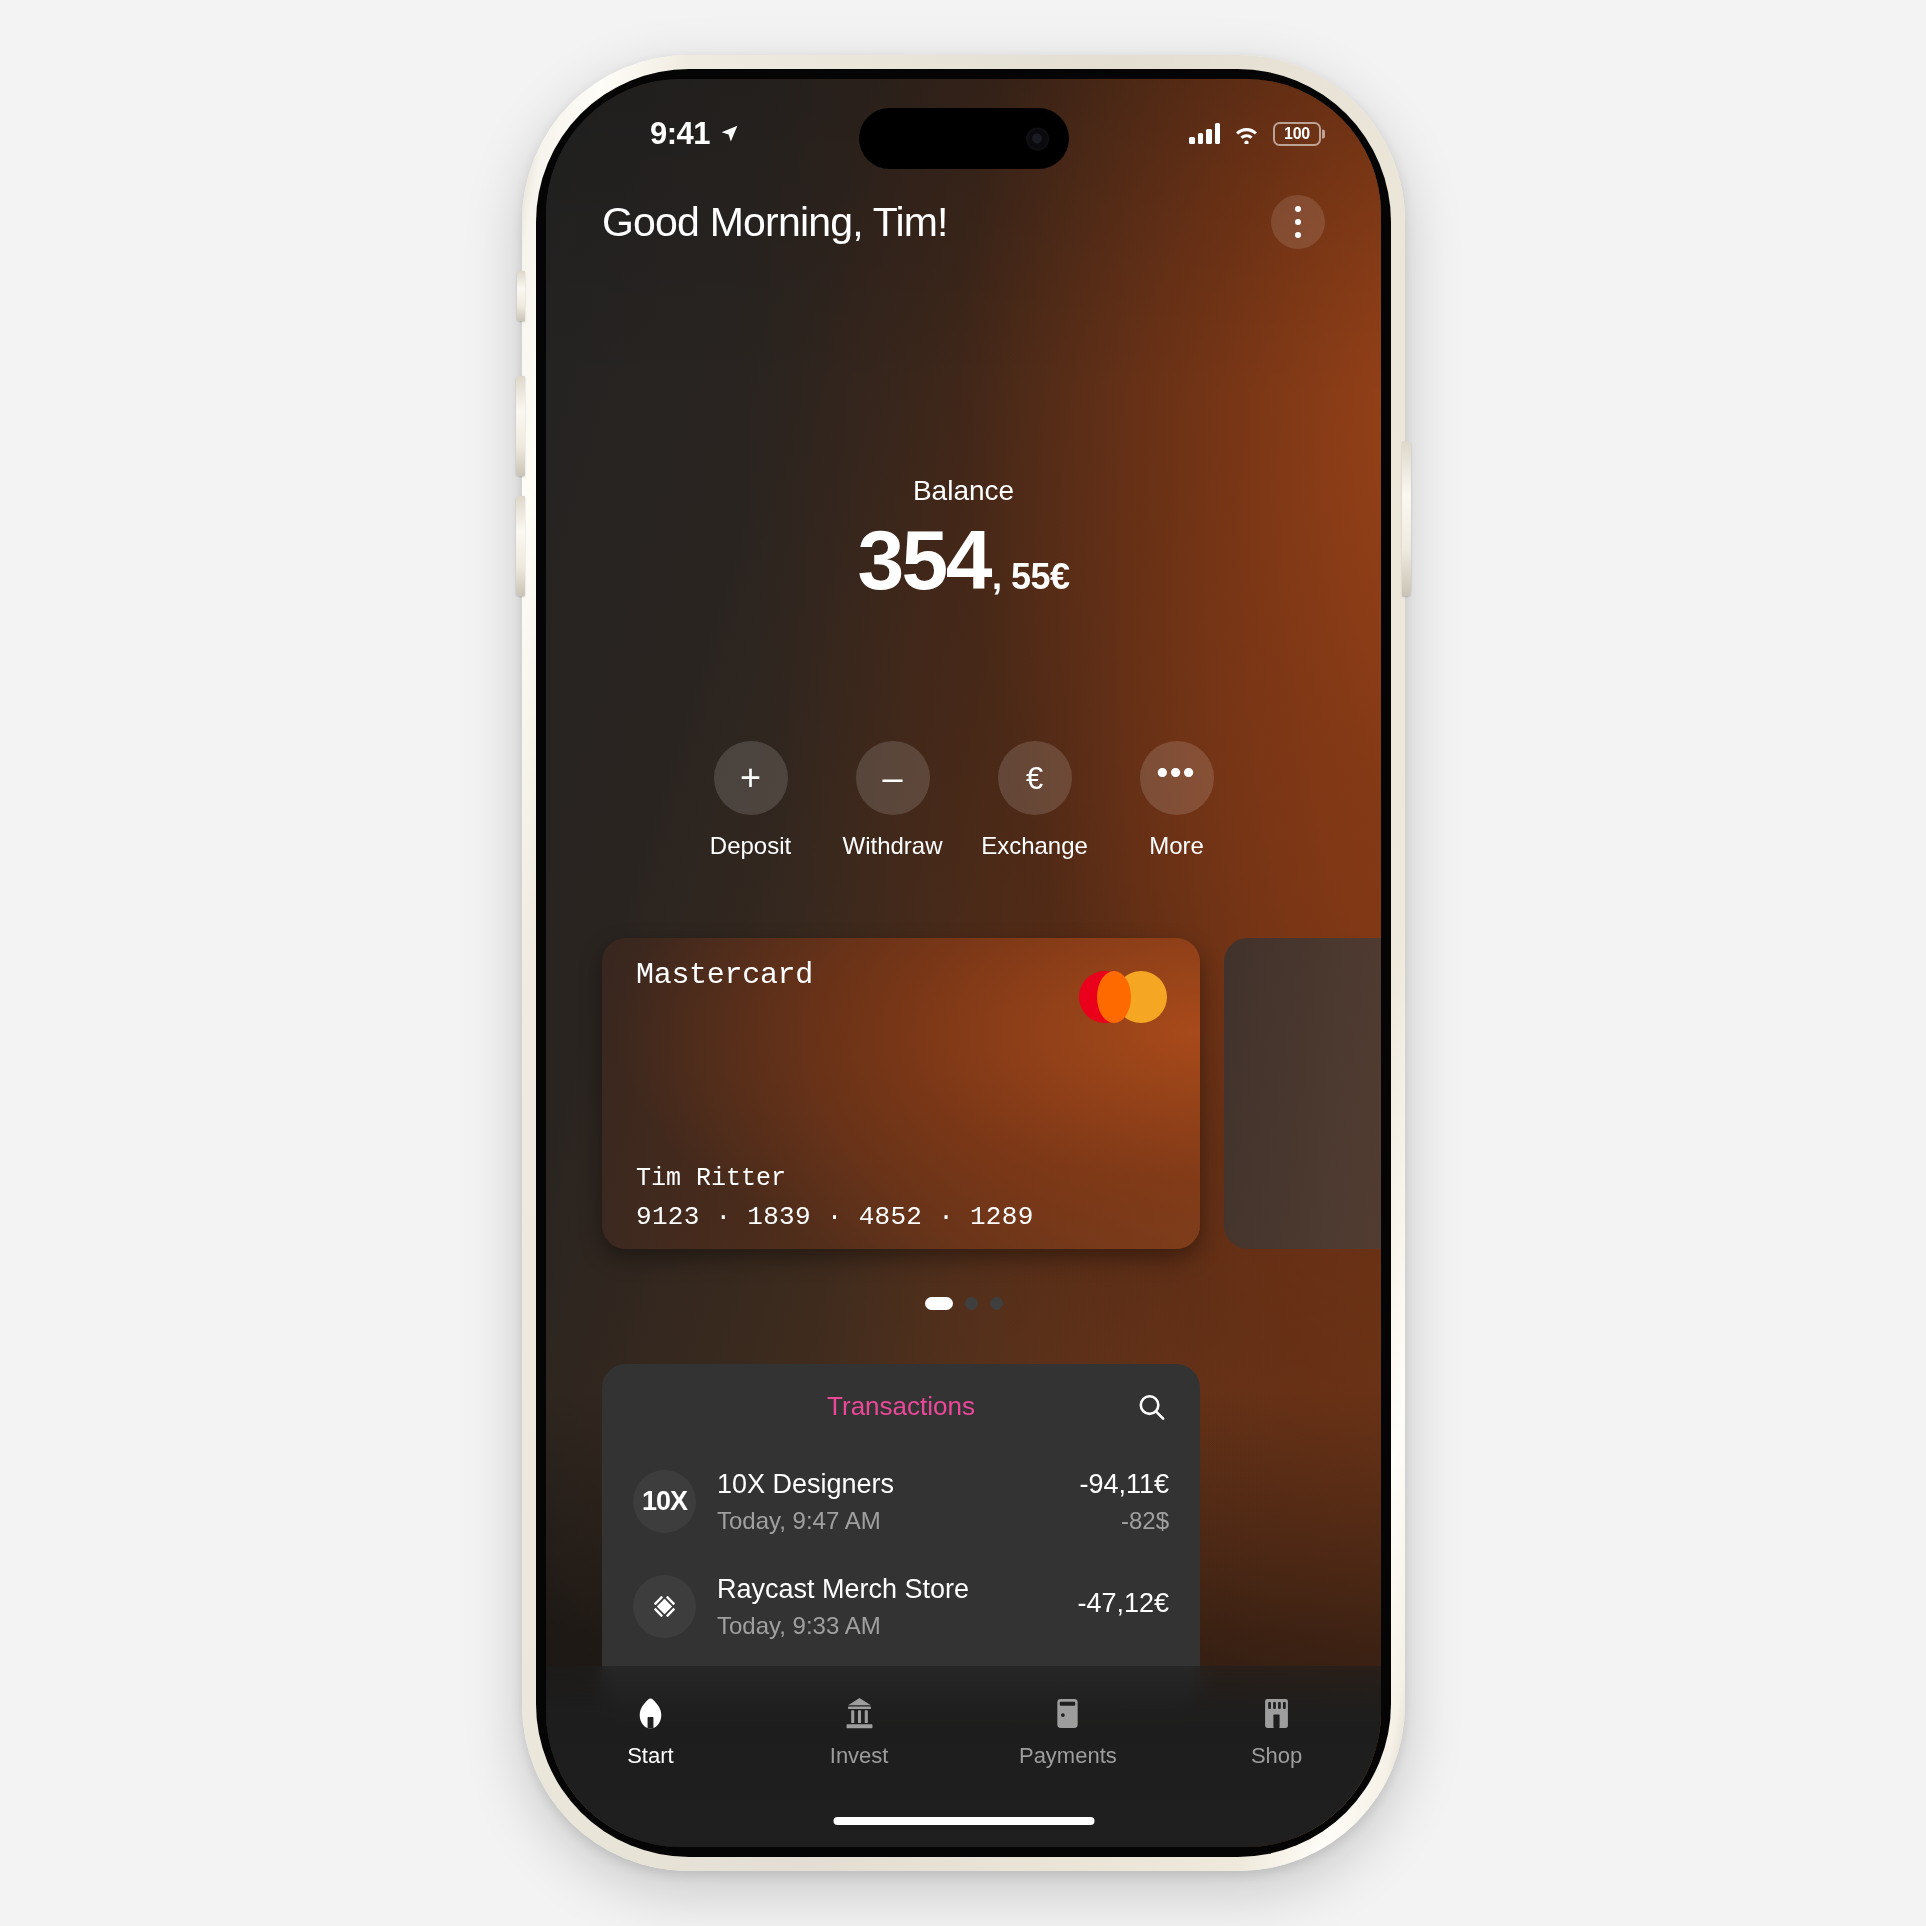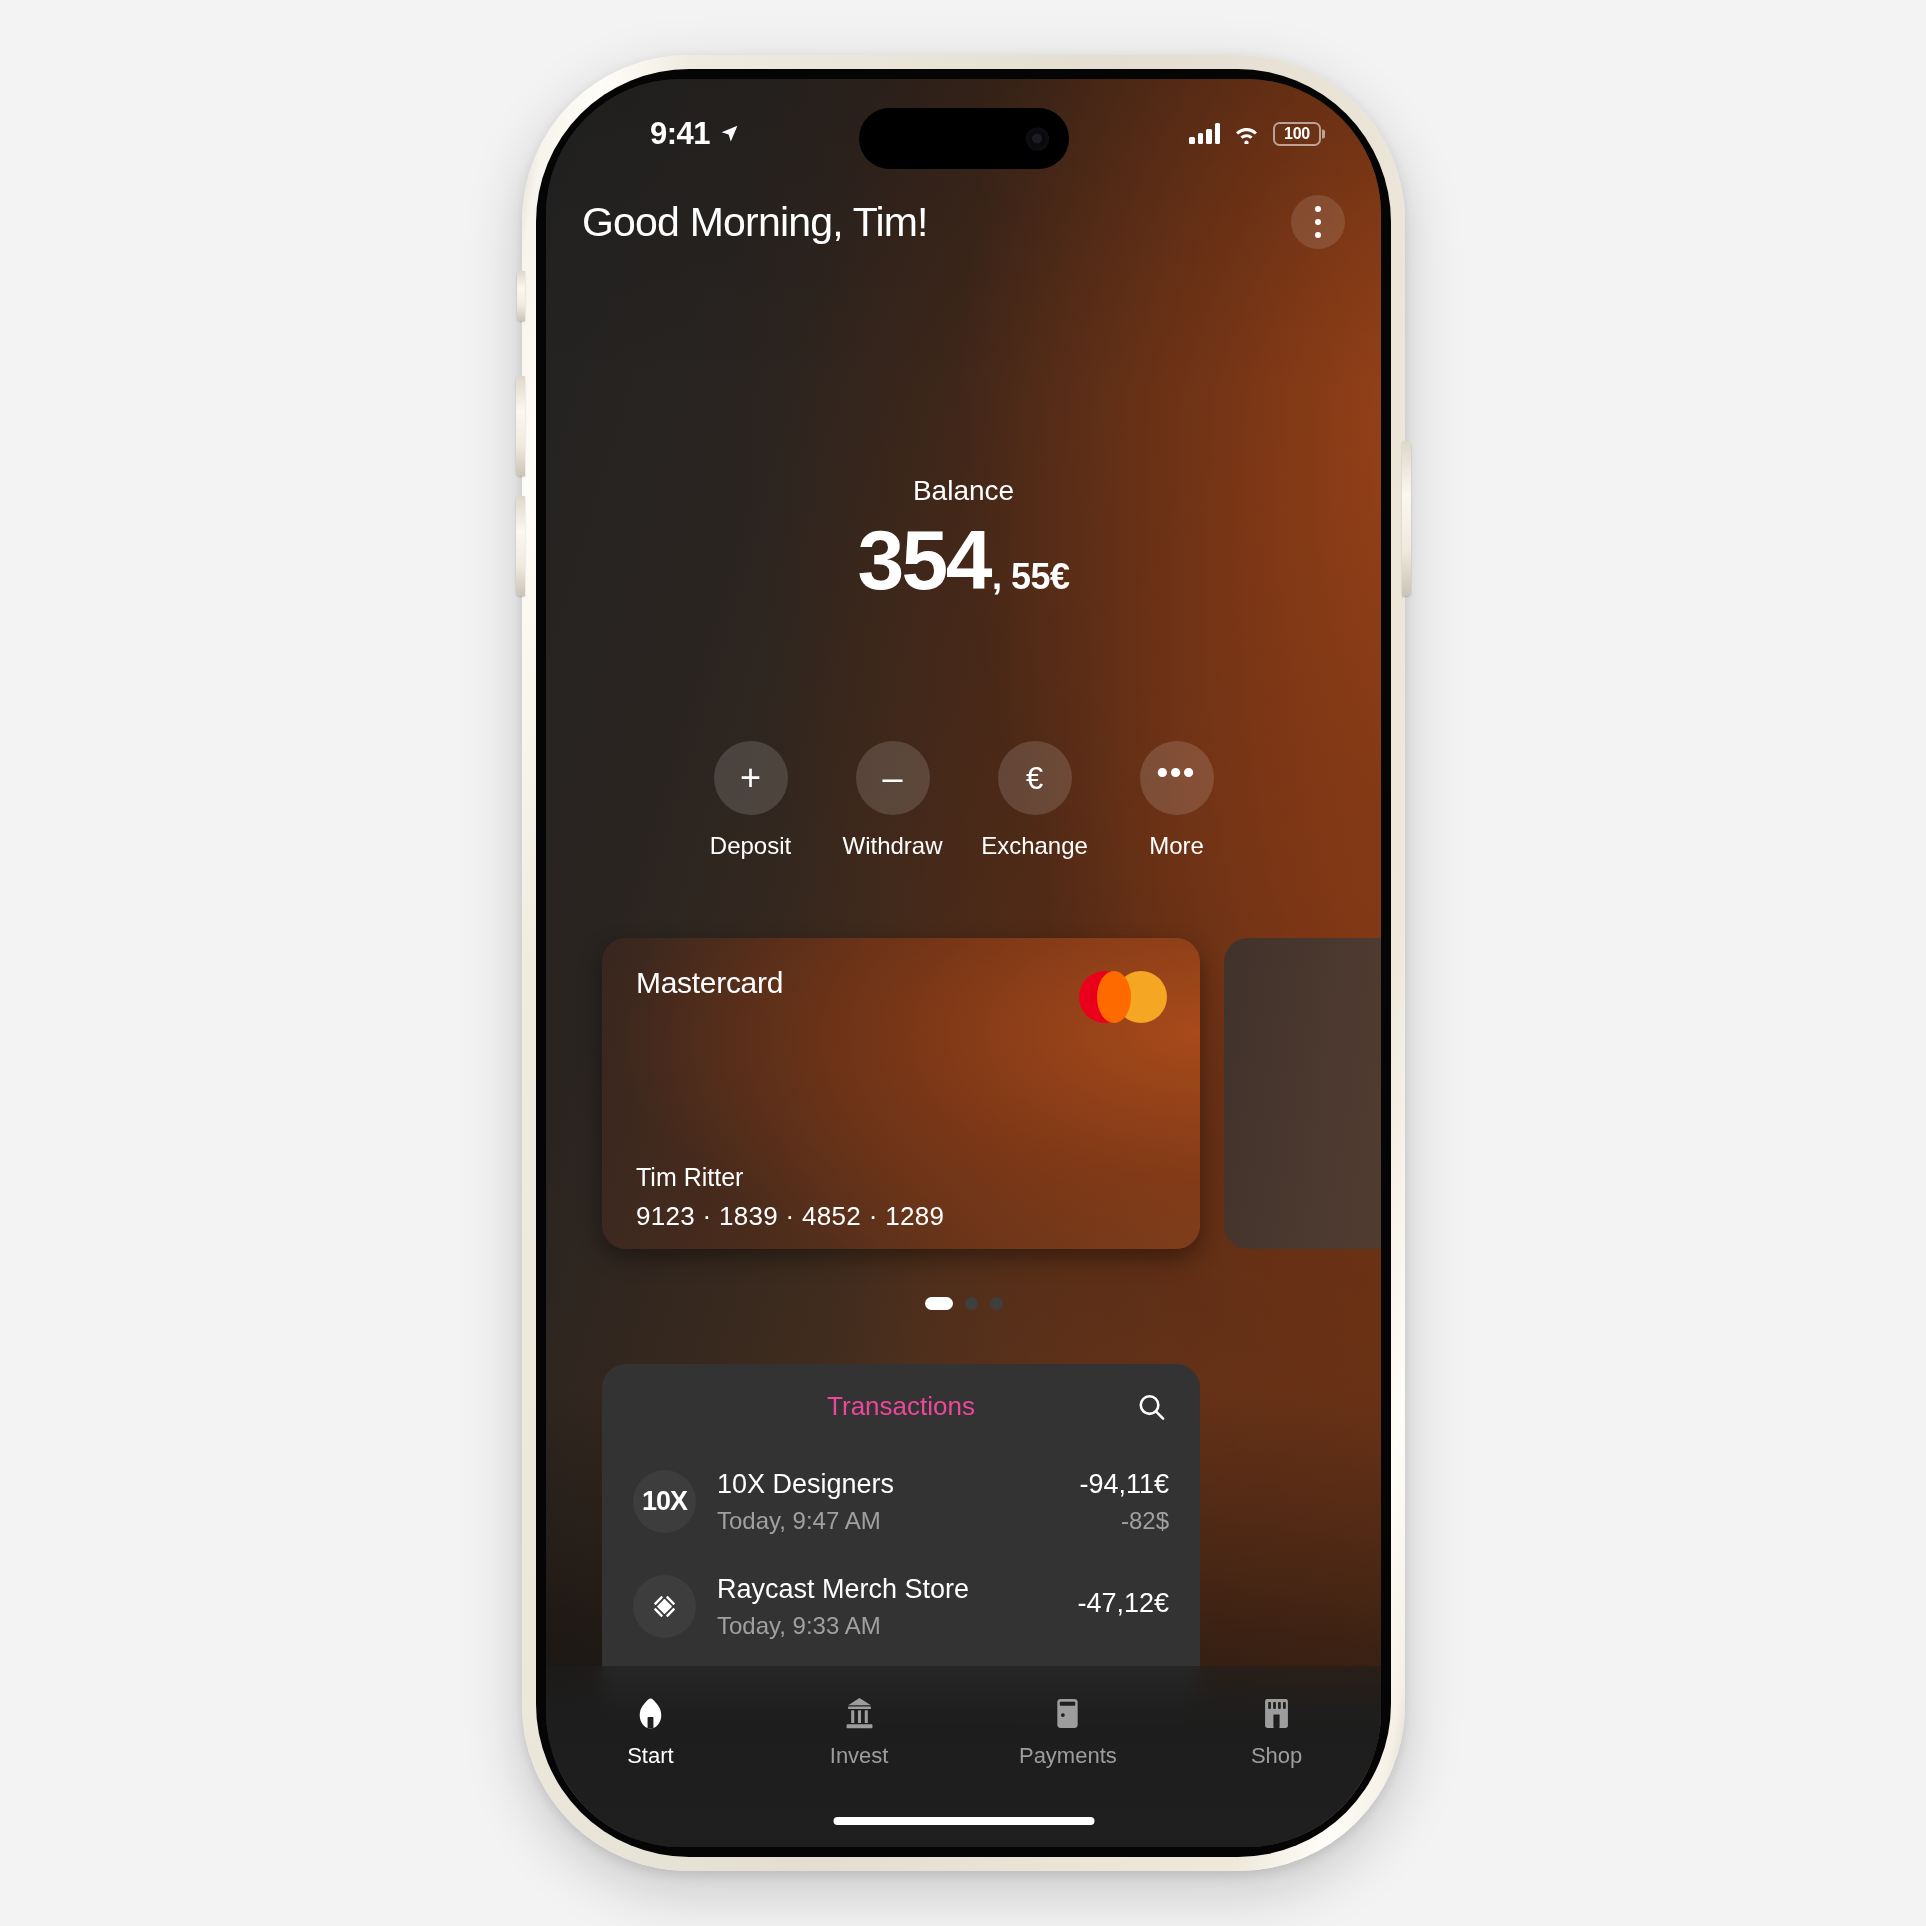--- a/index.html
+++ b/index.html
@@ -116,21 +116,21 @@
   .battery::after{
     content:""; position:absolute; right:-6px; top:50%; transform:translateY(-50%);
     width:3.5px; height:9px; border-radius:0 2px 2px 0;
     background:rgba(255,255,255,.55);
   }
 
   
   #header{
     position:absolute; left:0; top:116px; width:100%;
     display:flex; align-items:center; justify-content:space-between;
-    padding:0 36px;
+    padding:0 56px;
     z-index:20;
   }
   #greeting{ color:#fff; font-size:41px; font-weight:400; letter-spacing:-0.8px; }
   #menu-btn{
     width:54px; height:54px; border-radius:50%;
     background:rgba(255,255,255,.12);
     display:flex; flex-direction:column; align-items:center; justify-content:center; gap:6.5px;
   }
   #menu-btn b{ display:block; width:6.5px; height:6.5px; border-radius:50%; background:#fff; }
 
@@ -181,21 +181,21 @@
     background:
       radial-gradient(130% 120% at 100% 30%, rgba(170,74,26,.95) 0%, rgba(128,55,21,.75) 40%, rgba(70,38,22,.25) 75%, rgba(45,30,22,0) 100%),
       linear-gradient(102deg,#342722 0%, #4b2d1d 32%, #6f391c 66%, #8a4720 100%);
     box-shadow:0 9px 22px rgba(0,0,0,.38);
   }
   #card-next{
     left:678px; width:211px; height:311px;
     background:linear-gradient(102deg,#3b322e 0%, #4a3b33 60%, #553f34 100%);
     opacity:.9;
   }
-  .card-inner{ position:relative; width:100%; height:100%; padding:28px 34px; }
+  .card-inner{ position:relative; width:100%; height:100%; padding:20px 34px;font-family:Liberation Mono, monospace; }
   #card-brand{ color:#fff; font-size:30px; font-weight:500; letter-spacing:-0.3px; }
   #mc-logo{ position:absolute; right:33px; top:33px; width:88px; height:52px; }
   #mc-logo .dotc{ position:absolute; top:0; width:52px; height:52px; border-radius:50%; }
   #mc-red{ left:0; background:#eb001b; }
   #mc-yel{ right:0; background:#f5a623; }
   #mc-mid{
     position:absolute; left:18px; top:0; width:34px; height:52px;
     background:#ff6a00; border-radius:0;
     clip-path:ellipse(17px 26px at 17px 26px);
   }

